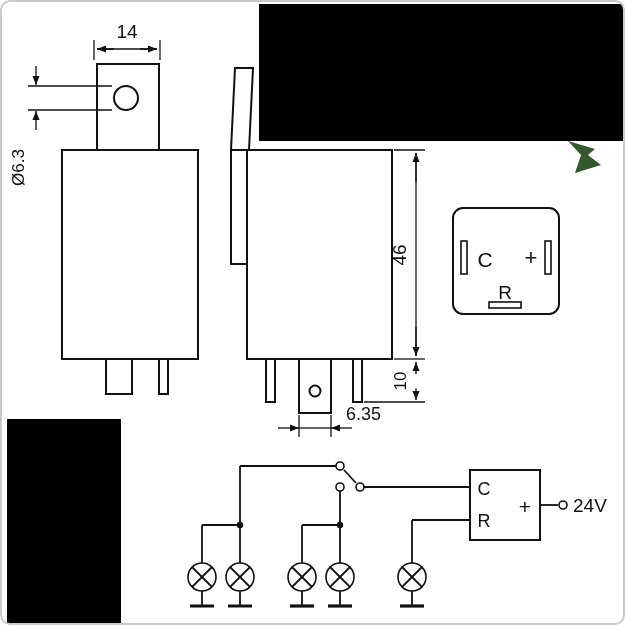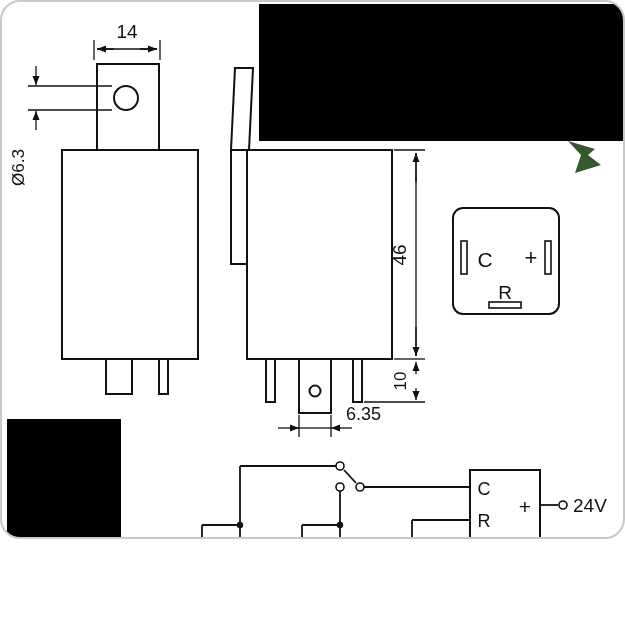--- a/index.html
+++ b/index.html
@@ -1,18 +1,18 @@
 <!DOCTYPE html>
 <html><head>
 <meta charset="utf-8">
 <style>
   html,body{margin:0;padding:0;background:#fff;}
   .canvas{
-    position:relative;width:625px;height:539px;box-sizing:border-box;
-    background:#fff;border:2px solid #c9c9c9;border-radius:20px;overflow:hidden;
+    position:relative;width:625px;height:625px;box-sizing:border-box;
+    background:#fff;border:2px solid #c9c9c9;border-radius:10px;overflow:hidden;
     font-family:"Liberation Sans","DejaVu Sans",sans-serif;
   }
   svg{display:block;position:absolute;left:0;top:0;}
   text{fill:#111;font-family:"Liberation Sans","DejaVu Sans",sans-serif;}
   .ln{fill:none;stroke:#111;stroke-width:2;}
   .fw{fill:#fff;stroke:#111;stroke-width:2;}
   .dim{fill:none;stroke:#111;stroke-width:1.3;}
   .wire{fill:none;stroke:#111;stroke-width:1.8;}
   .dot{fill:#111;stroke:none;}
   .node{fill:#fff;stroke:#111;stroke-width:1.6;}

